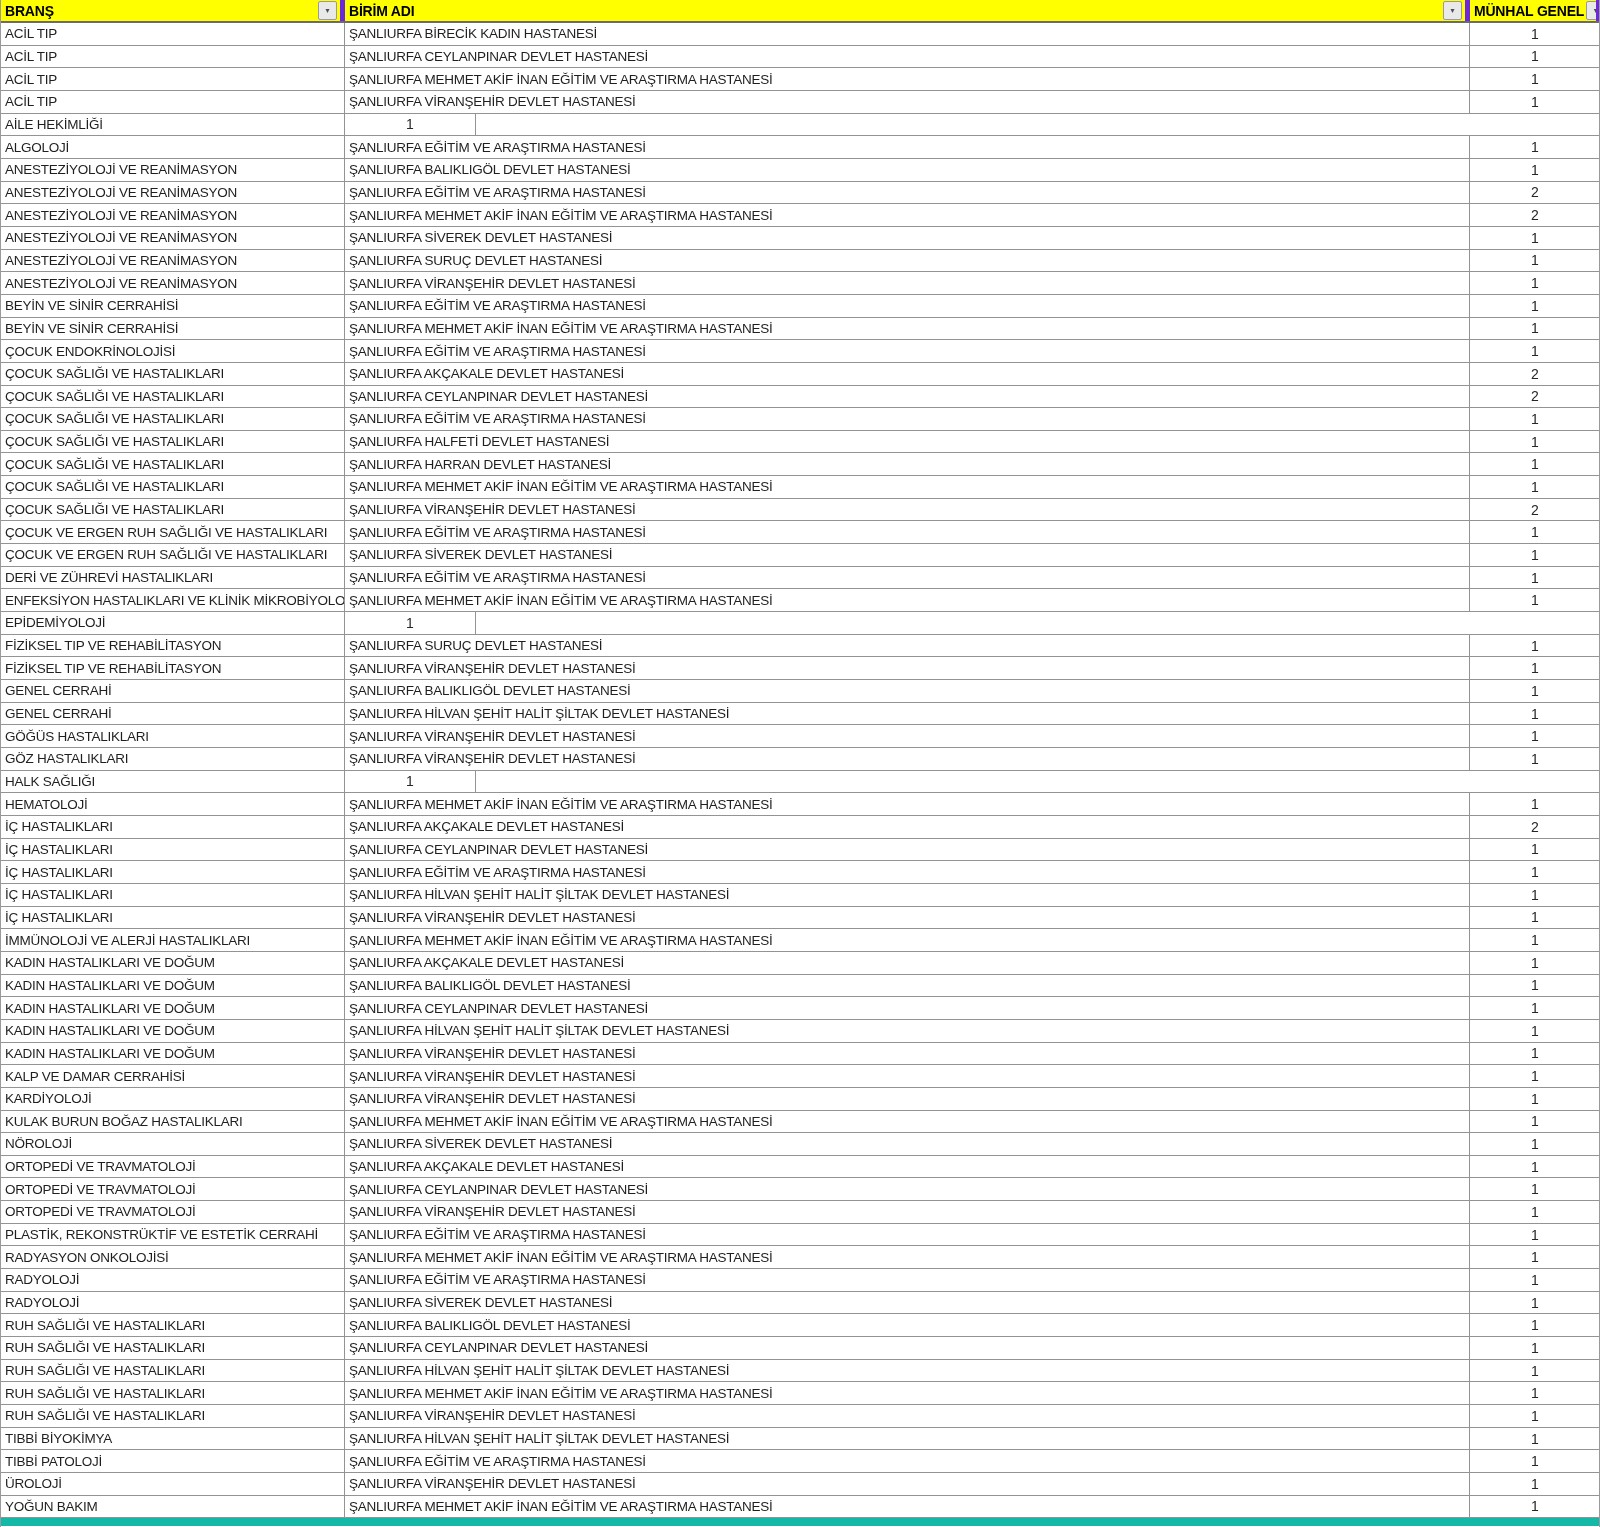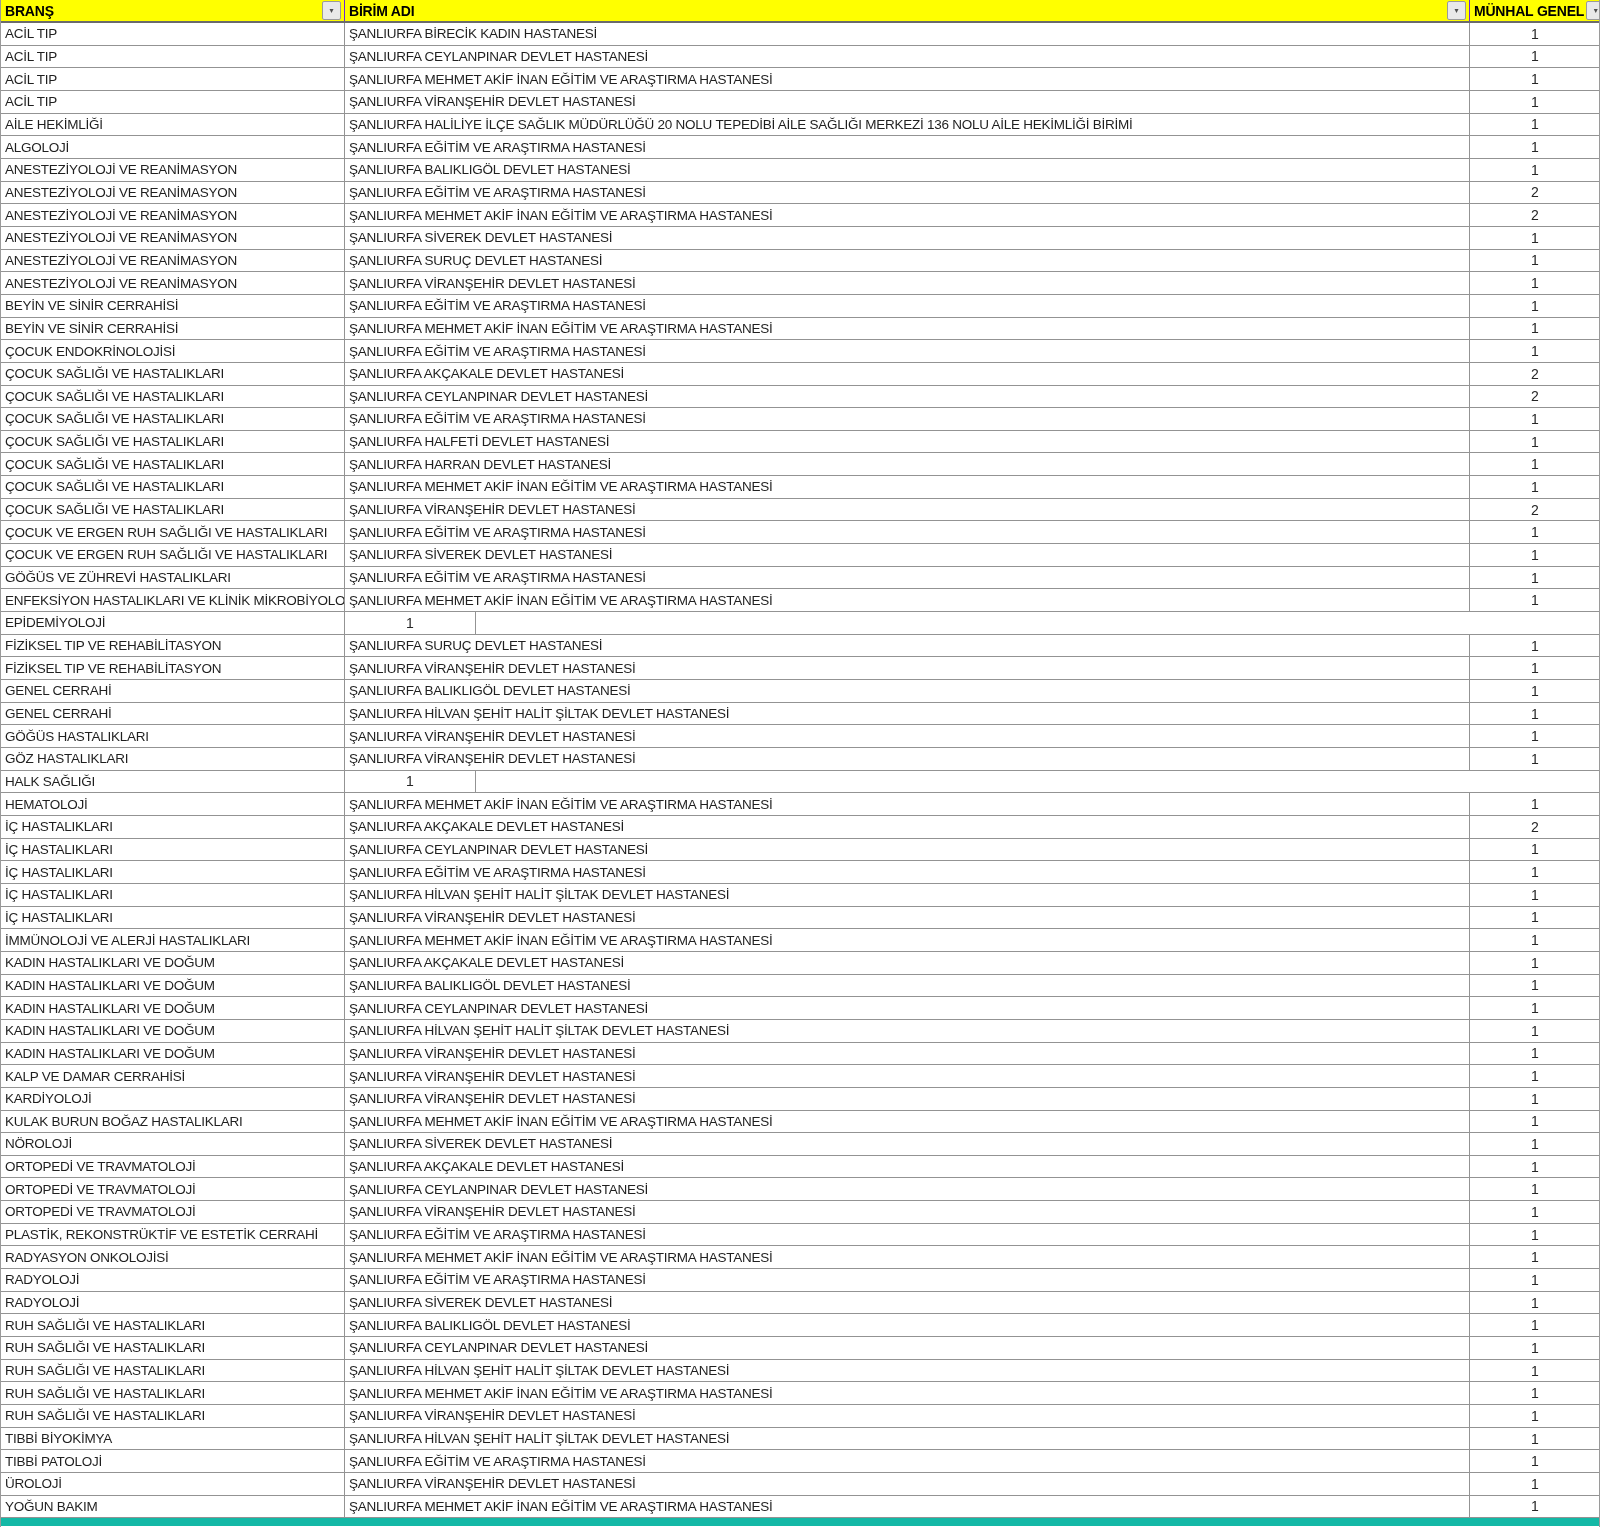--- a/index.html
+++ b/index.html
@@ -8,21 +8,21 @@
     font-family:"Liberation Sans",sans-serif;
     border-left:1px solid #9a9a9a;border-right:1px solid #9a9a9a;
     overflow:hidden;
   }
   .hrow{
     display:flex;height:23px;background:#FFFF00;box-sizing:border-box;
     border-bottom:2px solid #6b6b6b;
   }
   .hcell{
     display:flex;align-items:center;justify-content:space-between;
-    box-sizing:border-box;border-right:1px solid #6d28d9;
+    box-sizing:border-box;border-right:5px solid #6d28d9;
     padding:0 3px 0 4px;font-weight:bold;font-size:14px;letter-spacing:-0.2px;
     color:#000;white-space:nowrap;overflow:hidden;
   }
   .c1{width:344px;flex:0 0 auto;}
   .c2{width:1125px;flex:0 0 auto;}
   .c3{width:131px;flex:0 0 auto;}
   .fbtn{
     width:17px;height:17px;flex:0 0 auto;margin-left:2px;
     background:#e9e9e9;border:1px solid #9a9a9a;border-radius:2px;
     display:flex;align-items:center;justify-content:center;cursor:pointer;
@@ -86,21 +86,20 @@
   </div>
 
   <div class="drow">
     <div class="dcell c1">ACİL TIP</div>
     <div class="dcell c2">ŞANLIURFA VİRANŞEHİR DEVLET HASTANESİ</div>
     <div class="dcell c3 num">1</div>
   </div>
 
   <div class="drow">
     <div class="dcell c1">AİLE HEKİMLİĞİ</div>
-    <div class="dcell c2">ŞANLIURFA HALİLİYE İLÇE SAĞLIK MÜDÜRLÜĞÜ 20 NOLU TEPEDİBİ AİLE SAĞLIĞI MERKEZİ 136 NOLU AİLE HEKİMLİĞİ BİRİMİ</div>
     <div class="dcell c3 num">1</div>
   </div>
 
   <div class="drow">
     <div class="dcell c1">ALGOLOJİ</div>
     <div class="dcell c2">ŞANLIURFA EĞİTİM VE ARAŞTIRMA HASTANESİ</div>
     <div class="dcell c3 num">1</div>
   </div>
 
   <div class="drow">
@@ -205,21 +204,21 @@
     <div class="dcell c3 num">1</div>
   </div>
 
   <div class="drow">
     <div class="dcell c1">ÇOCUK VE ERGEN RUH SAĞLIĞI VE HASTALIKLARI</div>
     <div class="dcell c2">ŞANLIURFA SİVEREK DEVLET HASTANESİ</div>
     <div class="dcell c3 num">1</div>
   </div>
 
   <div class="drow">
-    <div class="dcell c1">GÖĞÜS VE ZÜHREVİ HASTALIKLARI</div>
+    <div class="dcell c1">DERİ VE ZÜHREVİ HASTALIKLARI</div>
     <div class="dcell c2">ŞANLIURFA EĞİTİM VE ARAŞTIRMA HASTANESİ</div>
     <div class="dcell c3 num">1</div>
   </div>
 
   <div class="drow">
     <div class="dcell c1">ENFEKSİYON HASTALIKLARI VE KLİNİK MİKROBİYOLOJİ</div>
     <div class="dcell c2">ŞANLIURFA MEHMET AKİF İNAN EĞİTİM VE ARAŞTIRMA HASTANESİ</div>
     <div class="dcell c3 num">1</div>
   </div>
 

